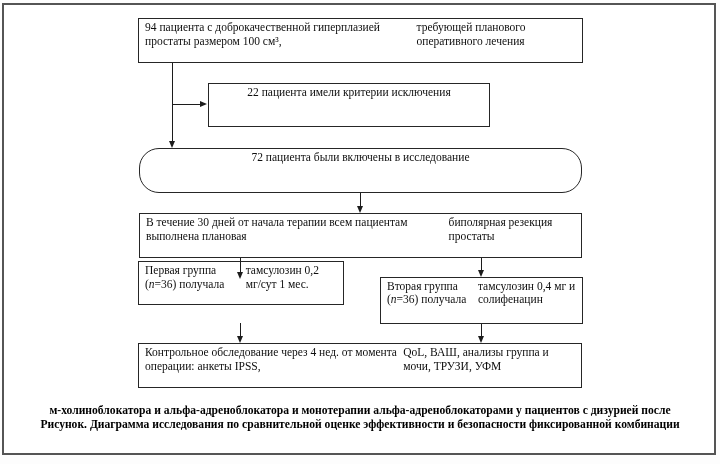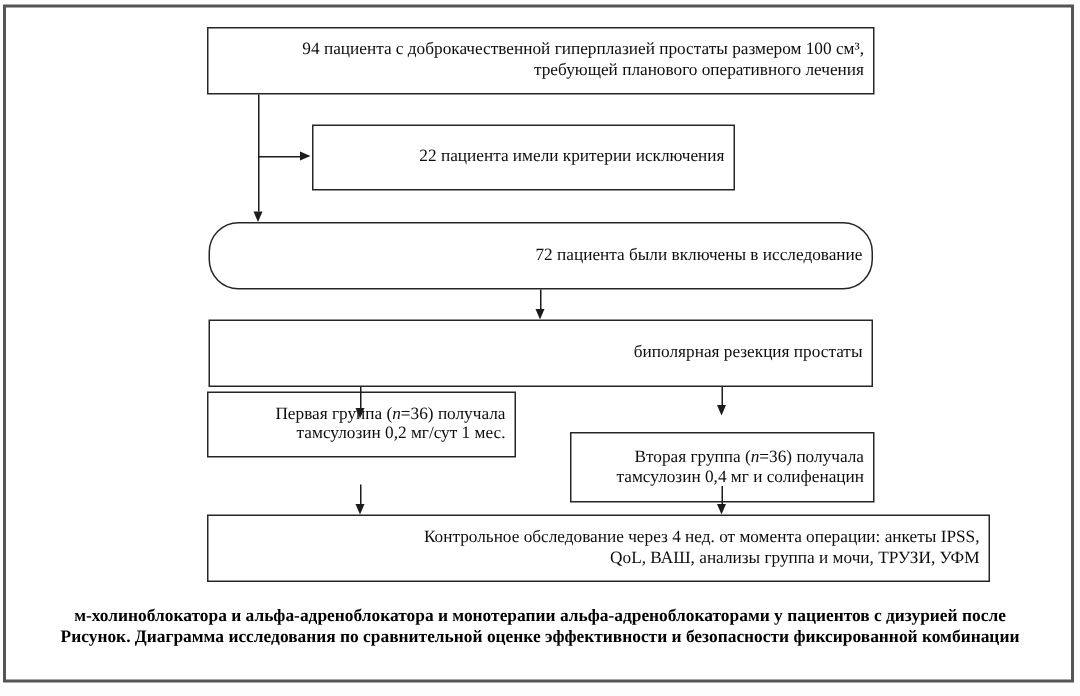--- a/index.html
+++ b/index.html
@@ -18,35 +18,34 @@
     left: 2px; top: 3px;
     width: 714px; height: 452px;
     border: 2px solid #555555;
     background: #ffffff;
   }
   .fbox {
     position: absolute;
     border: 1.3px solid #262626;
     background: #ffffff;
     display: flex;
-    flex-direction: column;
     justify-content: center;
-    text-align: right;
+    text-align: left;
     font-size: 11.5px;
     line-height: 13.5px;
     padding: 2px 6px;
   }
   .fbox i { font-style: italic; }
   .box-initial  { left: 138px; top: 18px;  width: 445px; height: 45px; }
   .box-excluded { left: 208px; top: 83px;  width: 282px; height: 44px; }
   .box-included { left: 139px; top: 148px; width: 443px; height: 45px; border-radius: 20px; }
   .box-surgery  { left: 139px; top: 213px; width: 443px; height: 45px; }
   .box-group1   { left: 138px; top: 261px; width: 206px; height: 44px; }
-  .box-group2   { left: 380px; top: 288px; width: 203px; height: 47px; line-height: 13px; }
-  .box-followup { left: 138px; top: 343px; width: 522px; height: 45px; }
+  .box-group2   { left: 380px; top: 277px; width: 203px; height: 47px; line-height: 13px; }
+  .box-followup { left: 138px; top: 343px; width: 444px; height: 45px; }
   .vline { position: absolute; width: 1.4px; background: #1c1c1c; }
   .hline { position: absolute; height: 1.4px; background: #1c1c1c; }
   .ah-down {
     position: absolute; width: 0; height: 0;
     border-left: 3.5px solid transparent;
     border-right: 3.5px solid transparent;
     border-top: 7px solid #1c1c1c;
   }
   .ah-right {
     position: absolute; width: 0; height: 0;
@@ -77,20 +76,21 @@
 
   <div class="fbox box-excluded">
     <div>22 пациента имели критерии исключения</div>
   </div>
 
   <div class="fbox box-included">
     <div>72 пациента были включены в исследование</div>
   </div>
 
   <div class="fbox box-surgery">
+    <div>В течение 30 дней от начала терапии всем пациентам выполнена плановая</div>
     <div>биполярная резекция простаты</div>
   </div>
 
   <div class="fbox box-group1">
     <div><span>Первая группа (</span><i>n</i><span>=36) получала</span></div>
     <div>тамсулозин 0,2 мг/сут 1 мес.</div>
   </div>
 
   <div class="fbox box-group2">
     <div><span>Вторая группа (</span><i>n</i><span>=36) получала</span></div>

